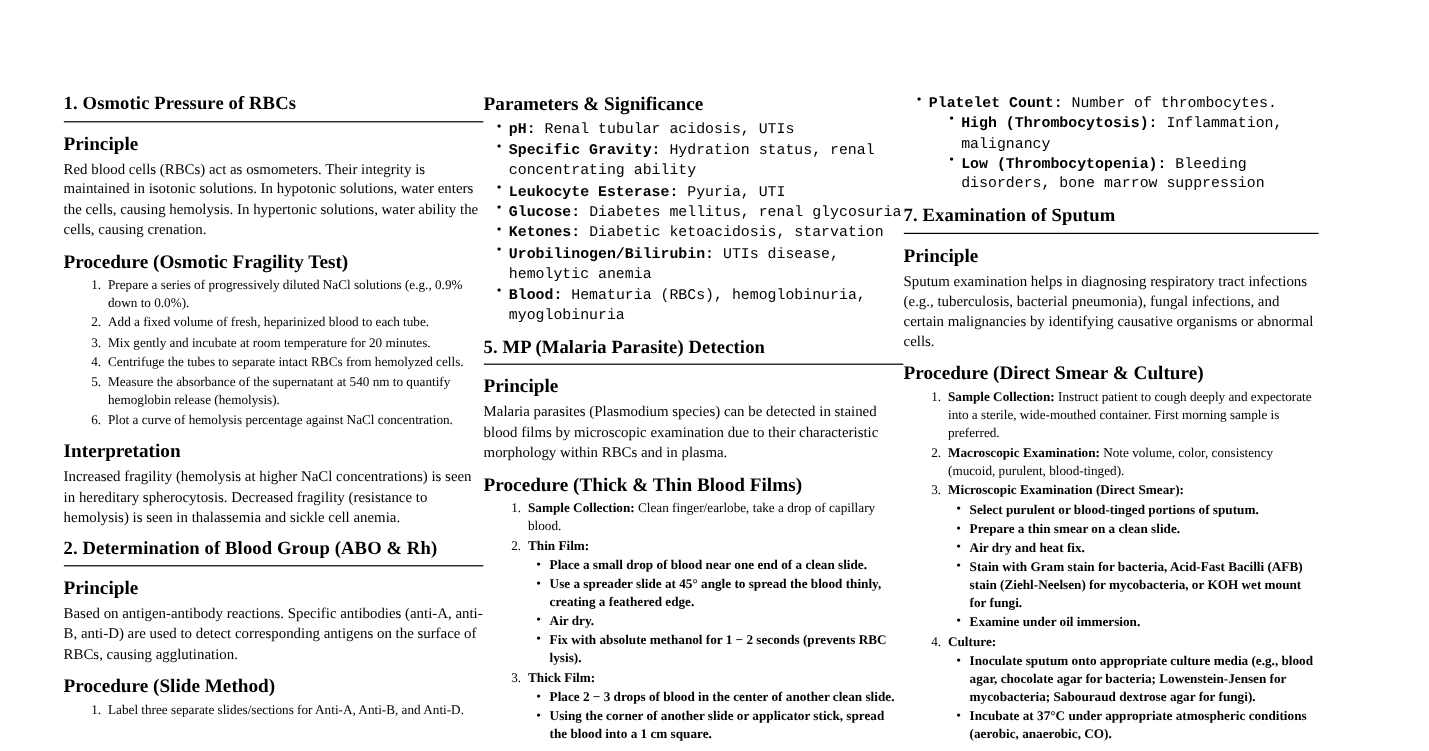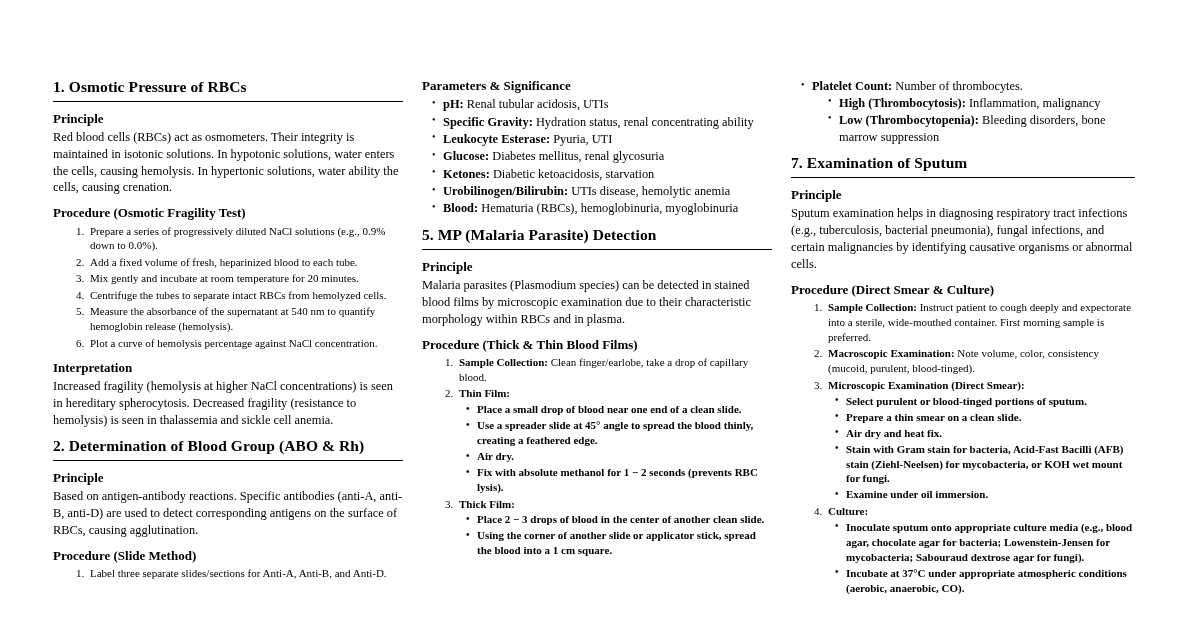--- a/index.html
+++ b/index.html
@@ -19,21 +19,20 @@
   }
   .page {
     position: relative;
     width: 1191px;
     height: 626px;
     padding: 78px 56px 0 53px;
     overflow: hidden;
   }
   .cols {
     display: flex;
-    gap: 19px;
     align-items: flex-start;
     height: 548px;
     overflow: hidden;
   }
   .col {
     width: 350px;
     flex: 0 0 350px;
     overflow: hidden;
     height: 548px;
   }
@@ -47,21 +46,21 @@
     line-height: 1.2;
     letter-spacing: 0.1px;
   }
   .rule {
     border: 0;
     border-top: 1.6px solid #000;
     margin: 0 0 9px 0;
     height: 0;
   }
   h3.sub {
-    font-size: 13px;
+    font-size: 16px;
     font-weight: bold;
     margin: 0 0 2px 0;
     line-height: 1.25;
   }
   p.body {
     font-size: 12.4px;
     line-height: 1.36;
     margin: 0 0 9px 0;
     text-align: left;
   }
@@ -76,20 +75,21 @@
   ol.numbered > li {
     margin-bottom: 1.5px;
     padding-left: 3px;
   }
   ul.bul {
     list-style: none;
     margin: 0 0 9px 0;
     padding-left: 10px;
     font-size: 12.4px;
     line-height: 1.36;
+    font-family: Liberation Mono, monospace;
   }
   ul.bul > li {
     position: relative;
     padding-left: 11px;
     margin-bottom: 0.5px;
   }
   ul.bul > li::before {
     content: "\2022";
     position: absolute;
     left: 0;

